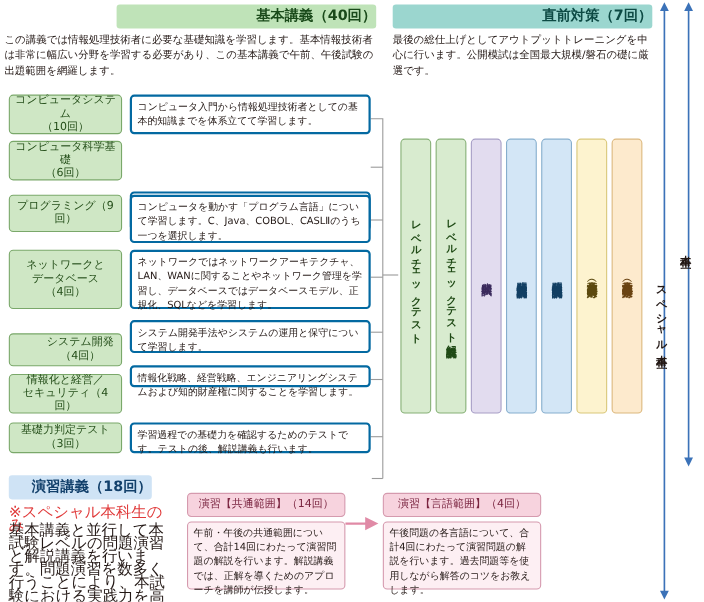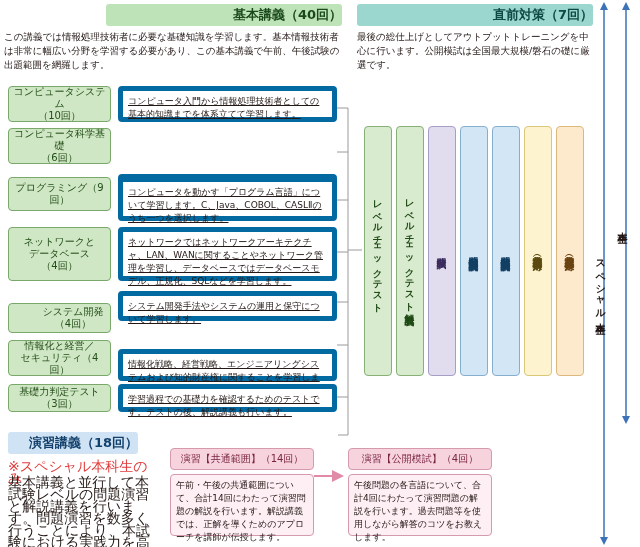--- a/index.html
+++ b/index.html
@@ -46,23 +46,22 @@
     padding:4px 4px;
     display:flex;
     align-items:center;
     justify-content:center;
     text-align:center;
   }
   .lbl-green{background:#cfe7c5;border-color:#7aa86a;color:#234d18;}
   .lbl-pink{background:#f7d3de;border-color:#d59aae;color:#7a2540;}
   .desc{
     background:#ffffff;
-    border:5px solid #0369a1;
+    border:2px solid #0369a1;
     color:#231815;
-    text-decoration:underline;
   }
   .desc-pink{
     background:#fdeff3;
     border:1px solid #d59aae;
     color:#231815;
   }
   .vbox{
     border:1px solid #8a8a8a;
     border-radius:4px;
     box-sizing:border-box;
@@ -152,21 +151,21 @@
 <div class="abs lbl lbl-green" style="left:8px;top:227px;width:103px;height:54px;white-space:pre-line;">ネットワークと
 データベース
 （4回）</div>
 <div class="abs box desc" style="left:118px;top:227px;width:219px;height:54px;">ネットワークではネットワークアーキテクチャ、LAN、WANに関することやネットワーク管理を学習し、データベースではデータベースモデル、正規化、SQLなどを学習します。</div>
 
 <div class="abs lbl lbl-green" style="left:8px;top:303px;width:103px;height:30px;white-space:pre-line;padding-left:31px;">システム開発（4回）</div>
 <div class="abs box desc" style="left:118px;top:291px;width:219px;height:30px;">システム開発手法やシステムの運用と保守について学習します。</div>
 
 <div class="abs lbl lbl-green" style="left:8px;top:340px;width:103px;height:36px;white-space:pre-line;">情報化と経営／
 セキュリティ（4回）</div>
-<div class="abs box desc" style="left:118px;top:349px;width:219px;height:32px;">情報化戦略、経営戦略、エンジニアリングシステムおよび知的財産権に関することを学習します。</div>
+<div class="abs box desc" style="left:118px;top:332px;width:219px;height:20px;">情報化戦略、経営戦略、エンジニアリングシステムおよび知的財産権に関することを学習します。</div>
 
 <div class="abs lbl lbl-green" style="left:8px;top:384px;width:103px;height:28px;white-space:pre-line;">基礎力判定テスト（3回）</div>
 <div class="abs box desc" style="left:118px;top:384px;width:219px;height:28px;">学習過程での基礎力を確認するためのテストです。テストの後、解説講義も行います。</div>
 
 <div class="abs vbox v-green" style="left:364px;top:126px;width:28px;height:250px;">レベルチェックテスト</div>
 <div class="abs vbox v-green" style="left:396px;top:126px;width:28px;height:250px;">レベルチェックテスト解説講義</div>
 <div class="abs vbox v-purple" style="left:428px;top:126px;width:28px;height:250px;">公開模試</div>
 <div class="abs vbox v-blue" style="left:460px;top:126px;width:28px;height:250px;">公開模試午前解説講義</div>
 <div class="abs vbox v-blue" style="left:492px;top:126px;width:28px;height:250px;">公開模試午後解説講義</div>
 <div class="abs vbox v-yellow" style="left:524px;top:126px;width:28px;height:250px;">直前予想講義（午前対策）</div>
@@ -178,14 +177,14 @@
 <div class="abs hdr hdr-drill" style="left:8px;top:432px;width:130px;">演習講義（18回）</div>
 
 <div class="abs note" style="left:8px;top:460px;width:140px;">
   <span class="red">※スペシャル本科生のみ</span>
 </div>
 <div class="abs note" style="left:8px;top:476px;width:142px;">基本講義と並行して本試験レベルの問題演習と解説講義を行います。問題演習を数多く行うことにより、本試験における実践力を高めていきます。</div>
 
 <div class="abs lbl lbl-pink" style="left:170px;top:448px;width:144px;height:22px;">演習【共通範囲】（14回）</div>
 <div class="abs box desc-pink" style="left:170px;top:474px;width:144px;height:62px;">午前・午後の共通範囲について、合計14回にわたって演習問題の解説を行います。解説講義では、正解を導くためのアプローチを講師が伝授します。</div>
 
-<div class="abs lbl lbl-pink" style="left:348px;top:448px;width:144px;height:22px;">演習【公開模試】（4回）</div>
+<div class="abs lbl lbl-pink" style="left:348px;top:448px;width:144px;height:22px;">演習【言語範囲】（4回）</div>
 <div class="abs box desc-pink" style="left:348px;top:474px;width:144px;height:62px;">午後問題の各言語について、合計4回にわたって演習問題の解説を行います。過去問題等を使用しながら解答のコツをお教えします。</div>
 
 </body></html>

